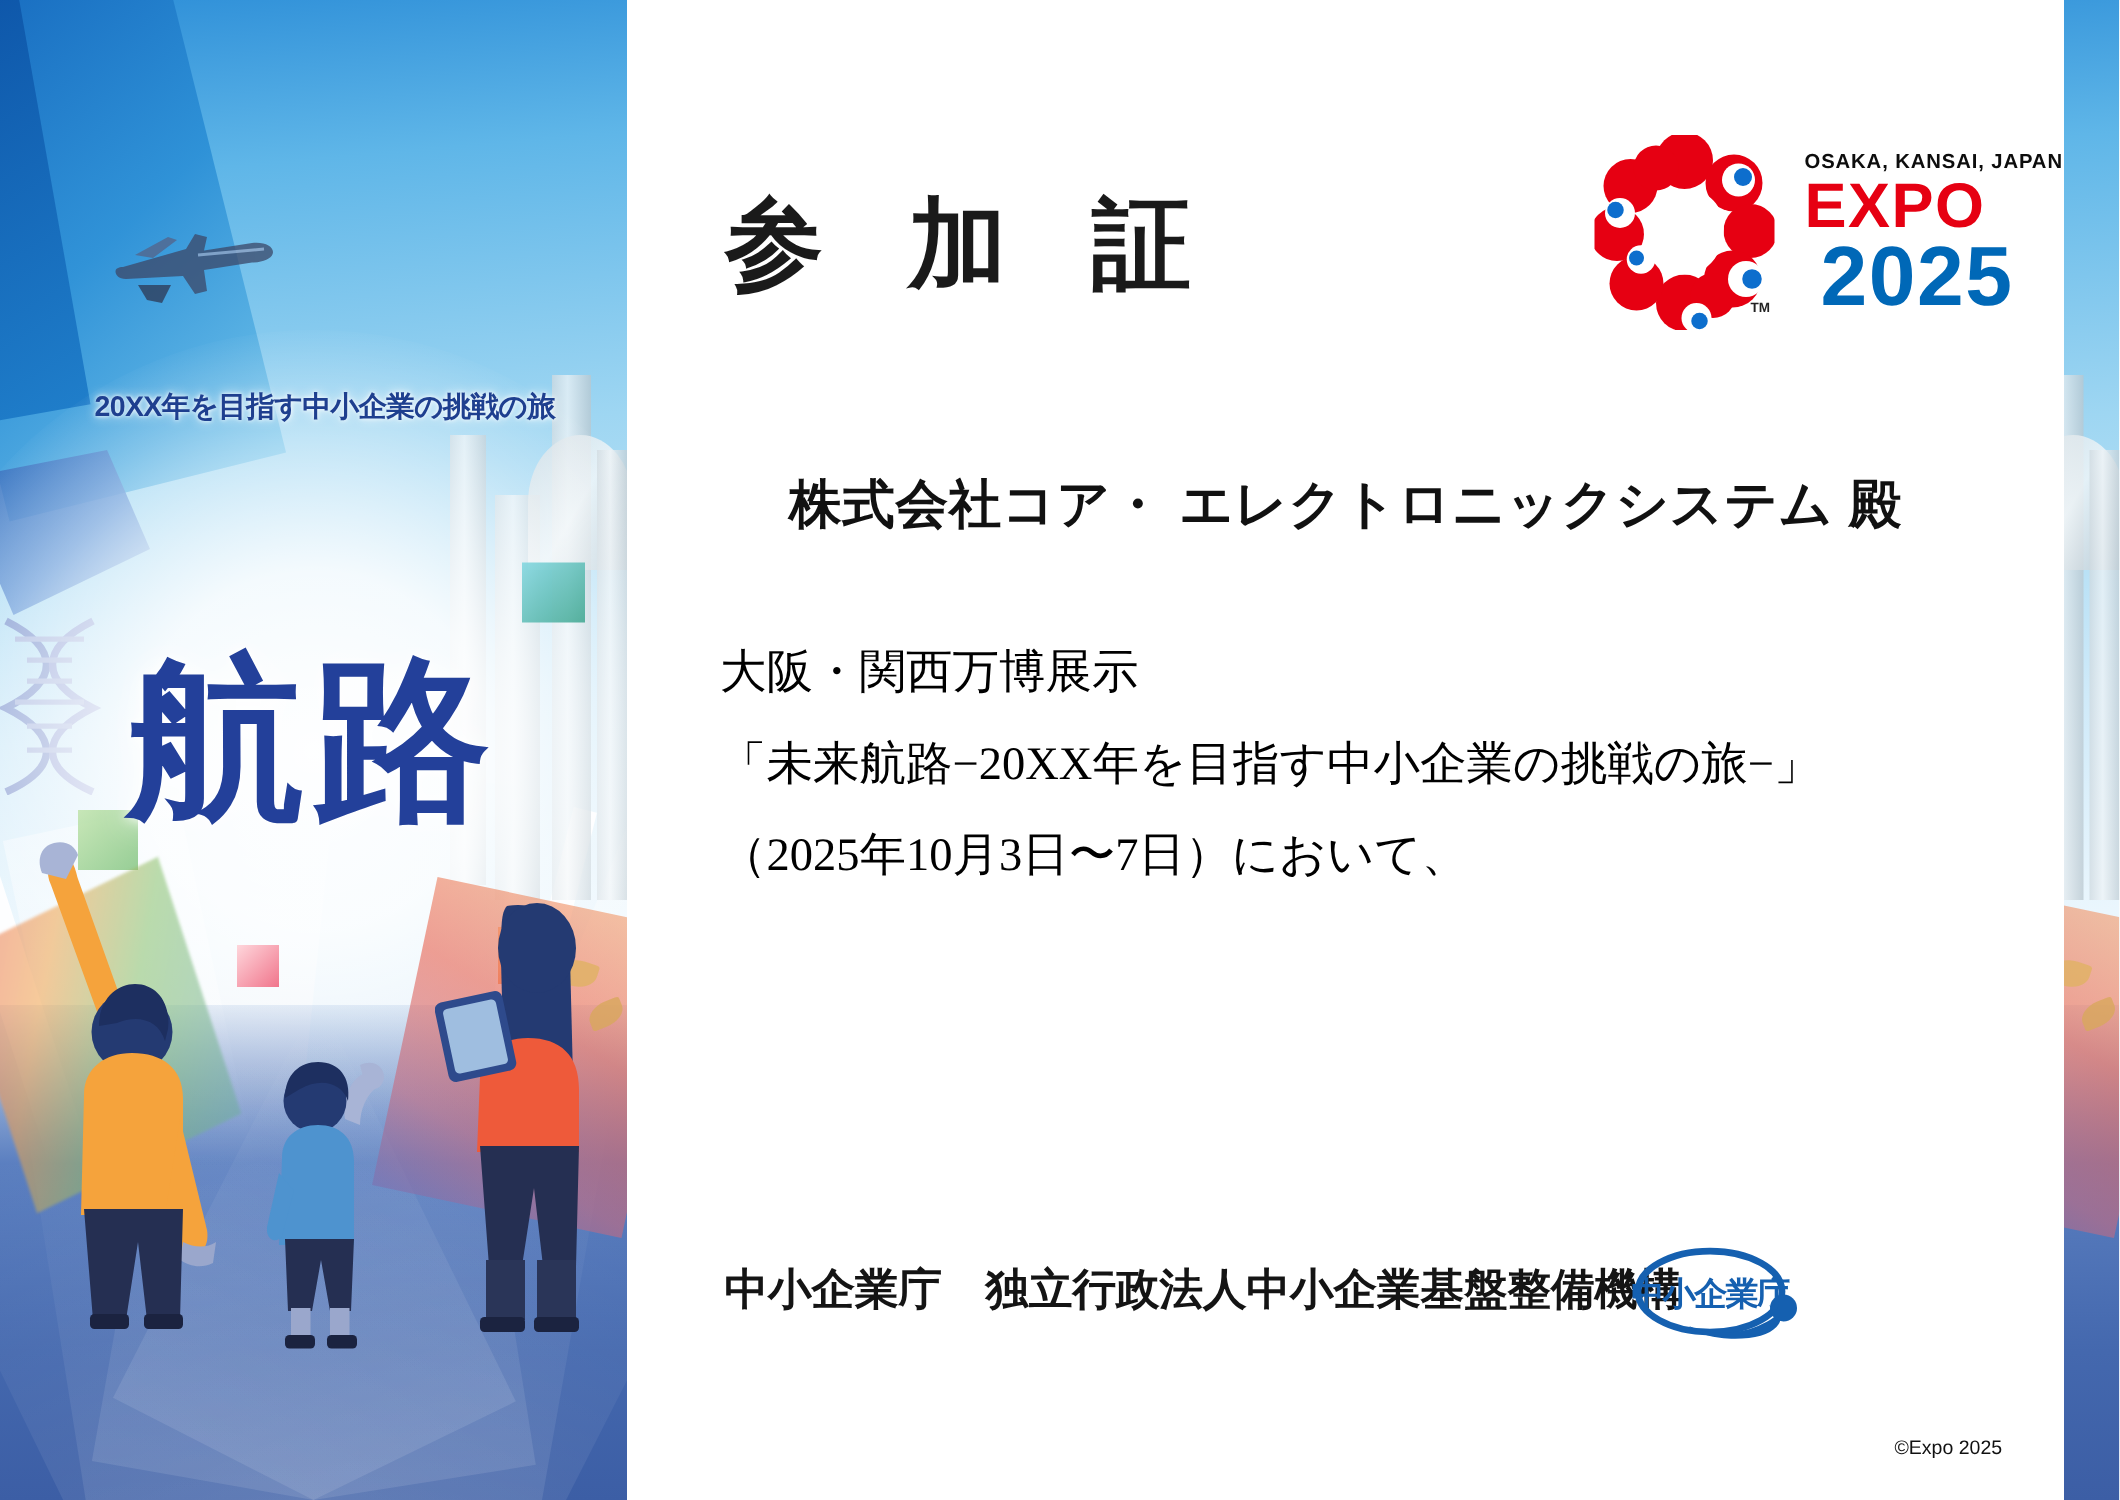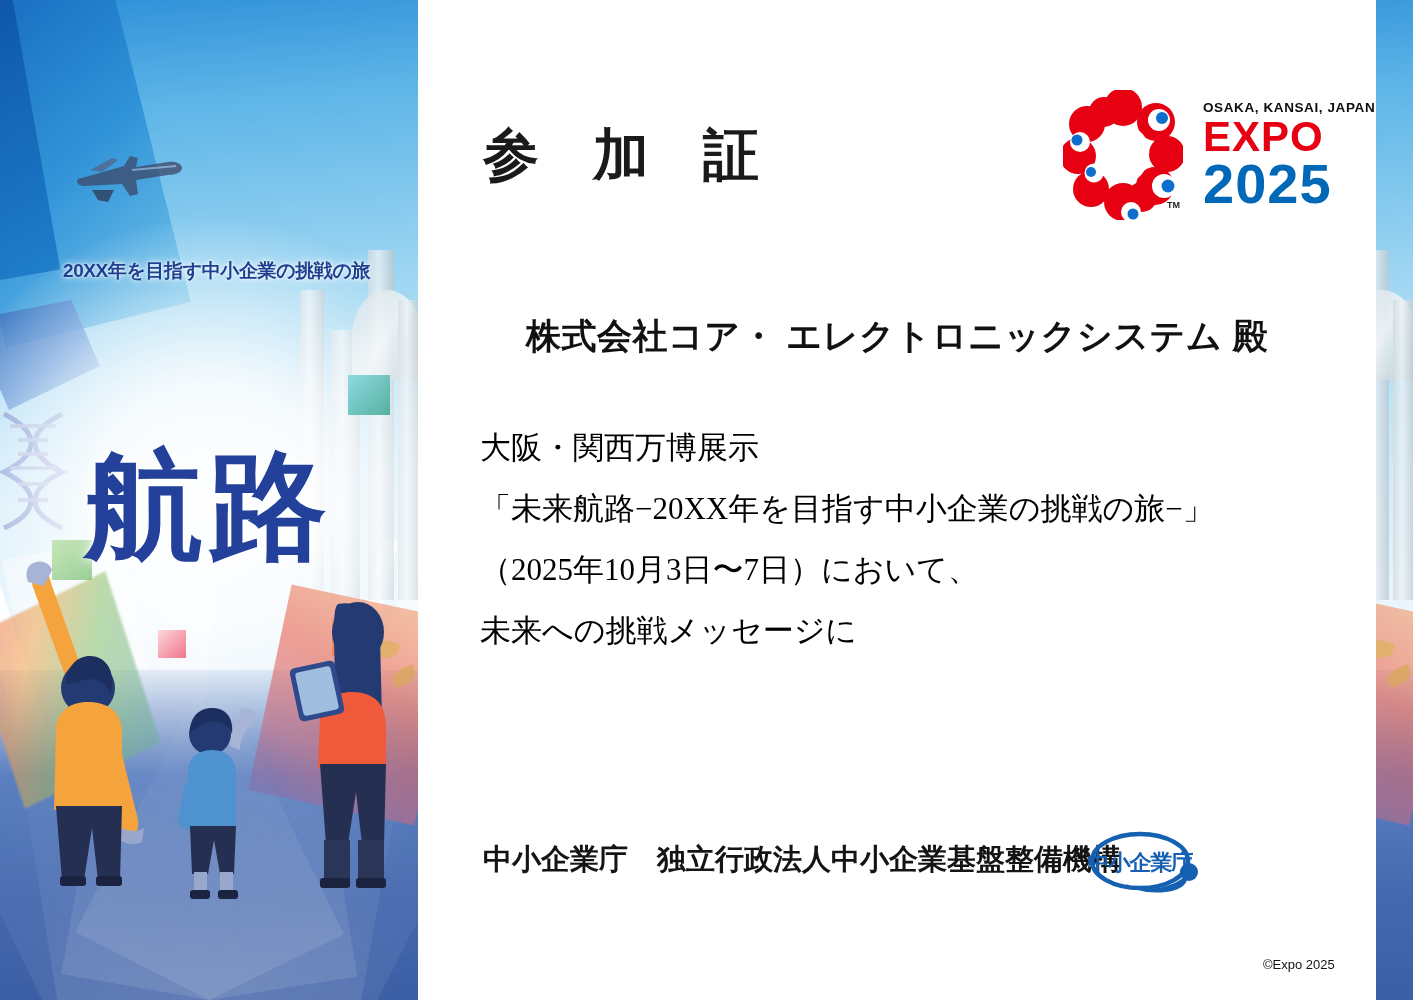--- a/index.html
+++ b/index.html
@@ -107,48 +107,48 @@
     white-space:nowrap;
     padding-left:15px;
   }
   .poster-title {
     position:absolute; left:0; width:418px; text-align:center;
     color:#23409a; font-weight:bold;
     font-size:118px; line-height:1.06; letter-spacing:6px;
     text-shadow:0 0 22px rgba(255,255,255,.9), 0 0 8px rgba(255,255,255,.95);
   }
   .poster-title.t1 { top:296px; }
-  .poster-title.t2 { top:444px; }
+  .poster-title.t2 { top:432px; }
 
   
   .person { position:absolute; }
 
   
   .cert { position:absolute; left:418px; top:0; width:958px; height:1000px; background:#fff; }
 
   .cert-title {
     position:absolute; left:65px; top:118px;
     font-family:"Liberation Serif", serif; font-weight:bold;
-    font-size:56px; letter-spacing:20px; color:#1a1a1a;
+    font-size:66px; letter-spacing:20px; color:#1a1a1a;
   }
 
   .expo-logo { position:absolute; left:645px; top:88px; width:285px; height:145px; }
   .expo-mark { position:absolute; left:0; top:2px; width:120px; height:130px; }
   .expo-tm {
     position:absolute; left:104px; top:112px; font-size:9px; color:#222; font-weight:bold;
   }
   .expo-words { position:absolute; left:140px; top:12px; width:150px; }
   .expo-osaka {
     font-size:13.5px; font-weight:bold; color:#0d0d0d; letter-spacing:.6px; white-space:nowrap;
   }
   .expo-exp {
     font-size:42px; font-weight:bold; color:#e60012; letter-spacing:1px; line-height:.96; margin-top:2px;
   }
   .expo-2025 {
-    font-size:56px; font-weight:bold; color:#0068b7; letter-spacing:1px; line-height:.96;
+    font-size:56px; font-weight:bold; color:#0068b7; letter-spacing:1px; line-height:.96;text-align:center;
   }
 
   .recipient {
     position:absolute; left:108px; top:313px;
     font-size:35px; font-weight:bold; color:#111; letter-spacing:.5px; white-space:nowrap;
   }
 
   .body-block {
     position:absolute; left:62px; top:432px; width:830px;
     font-family:"Liberation Serif", serif; color:#000000;
@@ -360,21 +360,20 @@
         <div class="expo-2025">2025</div>
       </div>
     </div>
 
     <div class="recipient">株式会社コア・ エレクトロニックシステム 殿</div>
 
     <div class="body-block">
       <div class="body-line">大阪・関西万博展示</div>
       <div class="body-line">「未来航路−20XX年を目指す中小企業の挑戦の旅−」</div>
       <div class="body-line">（2025年10月3日〜7日）において、</div>
-      <div class="body-line">未来への挑戦メッセージに</div>
     </div>
 
     <div class="footer-text">中小企業庁　独立行政法人中小企業基盤整備機構</div>
 
     <svg class="logo-chusho" viewBox="0 0 118 72">
       <ellipse cx="52" cy="33" rx="48" ry="27" fill="none" stroke="#1560b0" stroke-width="4.5"></ellipse>
       <path d="M96 44 C104 52 96 62 78 64 C60 66 44 62 38 56 C50 62 70 62 84 56 C96 51 100 46 96 44 Z" fill="#1560b0"></path>
       <circle cx="101" cy="44" r="9" fill="#1560b0"></circle>
       <text x="52" y="42" text-anchor="middle" font-family="'Liberation Sans',sans-serif" font-size="22" font-weight="bold" fill="#1560b0" letter-spacing="-1">中小企業庁</text>
     </svg>

